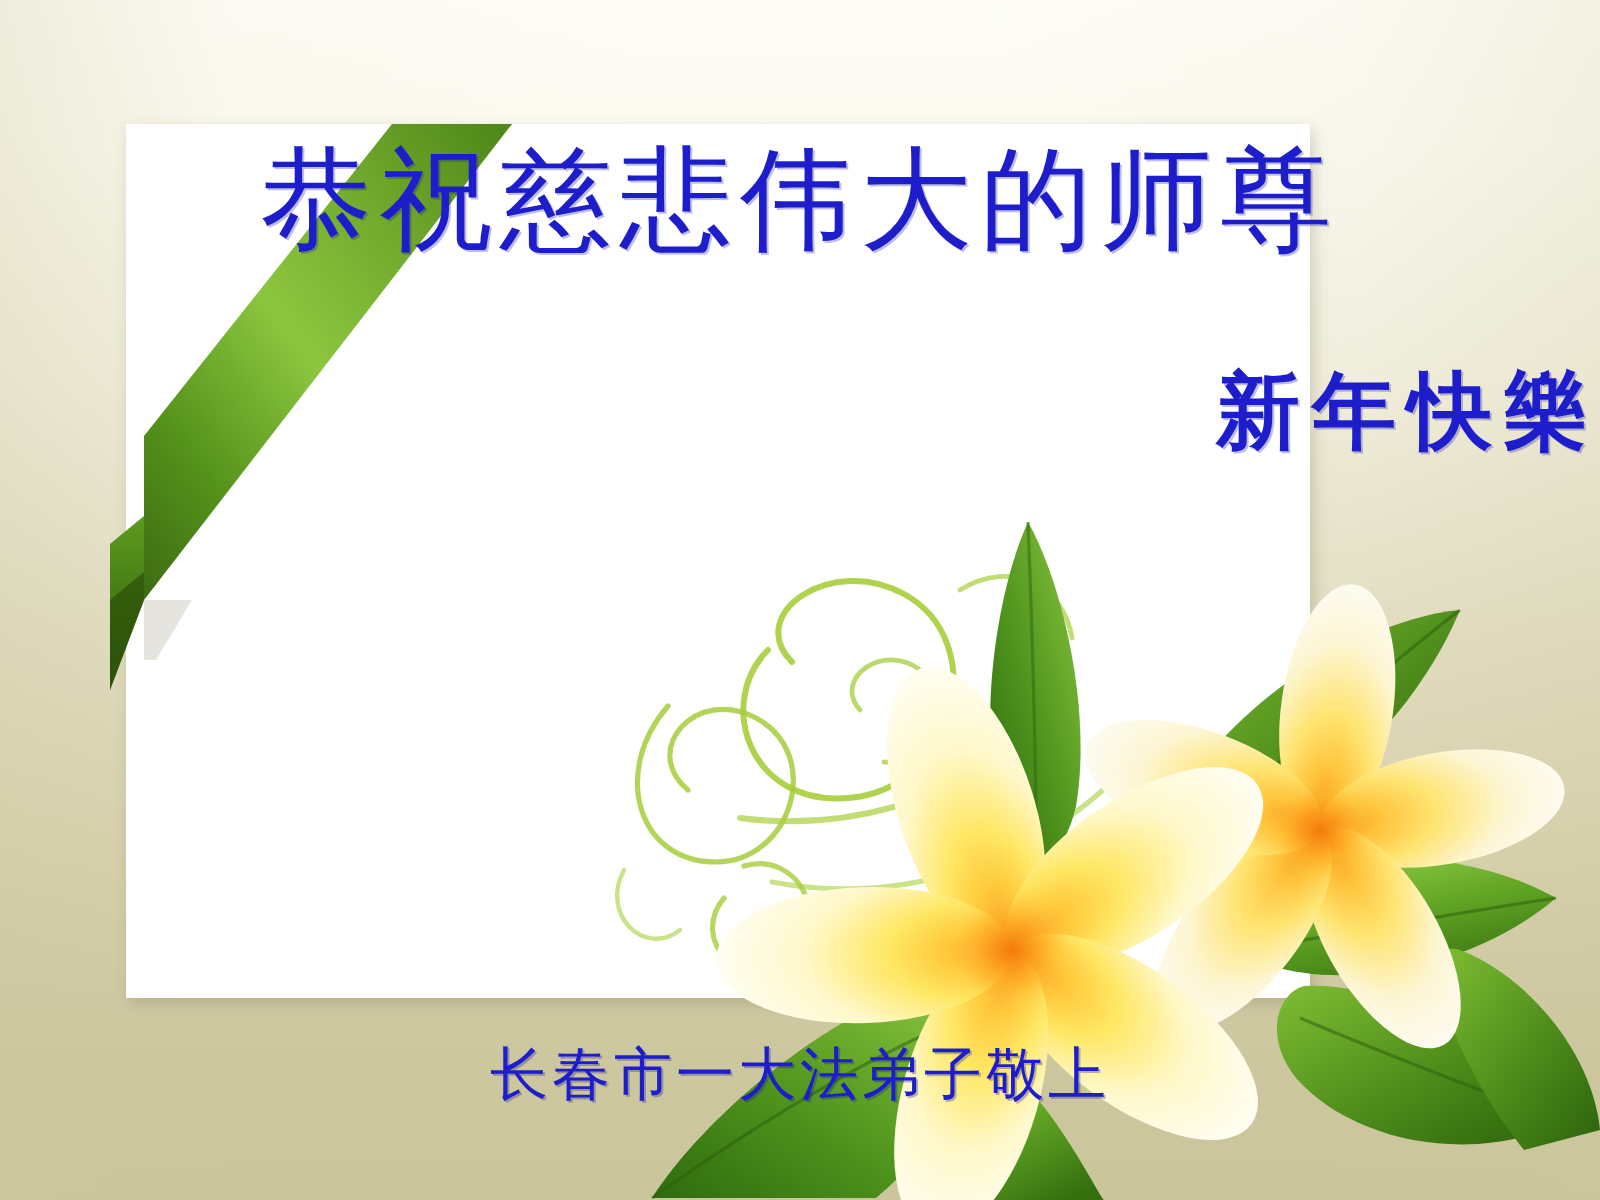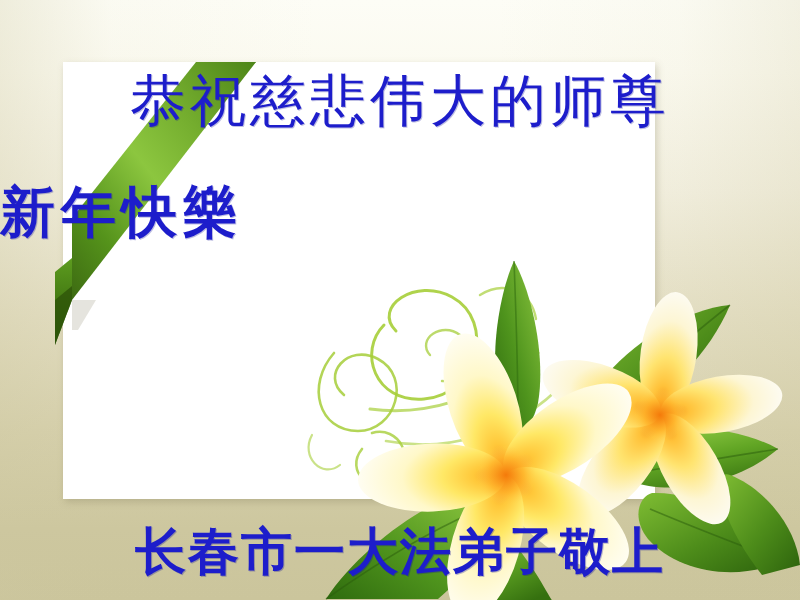--- a/index.html
+++ b/index.html
@@ -80,37 +80,37 @@
     letter-spacing: 4px;
     line-height: 1.05;
     text-shadow: 1px 1px 0 rgba(20,20,150,0.28);
     font-family: "DejaVu Sans", "Liberation Sans", sans-serif;
   }
   .line2 {
     position: absolute;
     left: 0;
     top: 184px;
     width: 800px;
-    text-align: left;
+    text-align: right;
     color: #1d1dcb;
-    font-size: 55px;
+    font-size: 42px;
     font-weight: bold;
     letter-spacing: 6px;
     line-height: 1.05;
     text-shadow: 1px 1px 0 rgba(20,20,150,0.28);
   }
   .signature {
     position: absolute;
     left: 0;
     top: 518px;
     width: 800px;
     text-align: center;
     color: #1d1dcb;
-    font-size: 51px;
-    font-weight: bold;
+    font-size: 29px;
+    font-weight: normal;
     letter-spacing: 2px;
     text-shadow: 1px 1px 0 rgba(20,20,150,0.30);
   }
 
   
   .floral {
     position: absolute;
     left: 300px;
     top: 235px;
     width: 500px;

